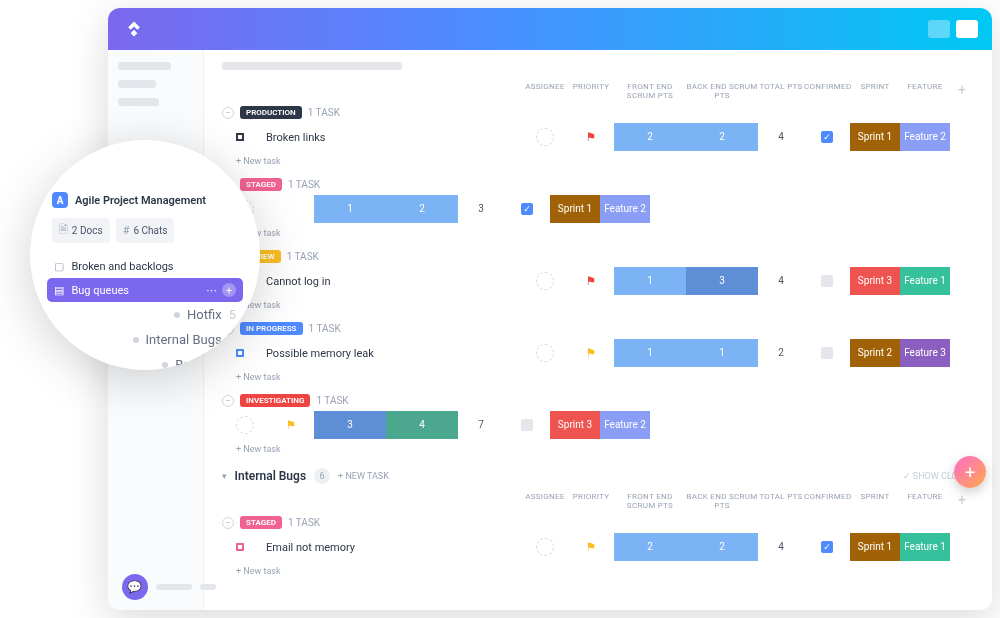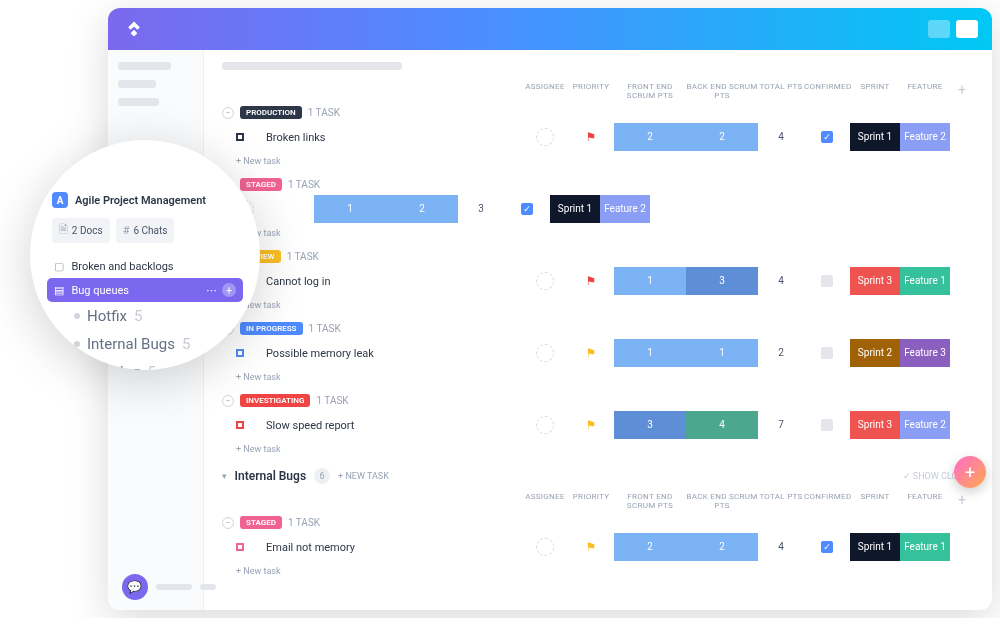--- a/index.html
+++ b/index.html
@@ -27,21 +27,21 @@
 .badge{padding:2px 6px;border-radius:3px;font-size:8px;font-weight:600;color:#fff;text-transform:uppercase}
 .b-prod{background:#2d3748}.b-staged{background:#f06292}.b-review{background:#fbbf24}.b-prog{background:#4F8BFF}.b-inv{background:#ef4444}
 .tcount{font-size:10px;color:#98a2b3}
 .row{display:flex;align-items:center;height:28px;font-size:11px;color:#2d3748}
 .row .ttl{flex:1;display:flex;align-items:center;gap:22px;padding-left:14px}
 .sq{width:8px;height:8px;border:2px solid}
 .sq-prod{border-color:#2d3748}.sq-staged{border-color:#f06292}.sq-review{border-color:#fbbf24}.sq-prog{border-color:#4F8BFF}.sq-inv{border-color:#ef4444}
 .cell{text-align:center;font-size:10px;color:#fff;height:28px;line-height:28px}
 .cell.num{color:#475569;background:#fff}
 .c-fe{background:#7cb3f5}.c-be{background:#5e8fd6}.c-be2{background:#4ba88f}
-.c-s1{background:#0f172a}.c-s2{background:#a16207}.c-s3{background:#ef5350}
+.c-s1{background:#a16207}.c-s2{background:#a16207}.c-s3{background:#ef5350}
 .c-f1{background:#35c19b}.c-f2{background:#8a9ef5}.c-f3{background:#8b5fbf}
 .chk{width:46px;display:flex;align-items:center;justify-content:center}
 .ck{width:12px;height:12px;border-radius:2px;background:#e4e6eb}
 .ck.on{background:#4F8BFF;color:#fff;font-size:9px;display:flex;align-items:center;justify-content:center}
 .av-c{width:46px;display:flex;align-items:center;justify-content:center}
 .avi{width:18px;height:18px;border-radius:50%;border:1px dashed #d0d5dd}
 .flag{width:46px;display:flex;align-items:center;justify-content:center}
 .fl{font-size:12px}
 .fl-r{color:#ef4444}.fl-y{color:#fbbf24}
 .newt{font-size:9px;color:#98a2b3;padding:5px 0 2px 14px;cursor:pointer}
@@ -54,21 +54,21 @@
 .sec-h .sp{flex:1}
 .sec-h .sc{font-size:9px;color:#c6ccd6}
 .popup{position:absolute;left:30px;top:140px;width:230px;height:230px;border-radius:50%;background:#fff;box-shadow:0 10px 50px rgba(0,0,0,0.18);z-index:10;padding:52px 22px 0 22px;overflow:hidden}
 .popup .whdr{display:flex;align-items:center;gap:7px;font-size:11px;font-weight:600;color:#2d3748;margin-bottom:10px}
 .popup .wicon{width:16px;height:16px;border-radius:4px;background:#4F8BFF;color:#fff;font-size:10px;display:flex;align-items:center;justify-content:center;font-weight:700}
 .popup .chips{display:flex;gap:6px;margin-bottom:12px}
 .popup .chip{background:#f1f3f6;border-radius:4px;padding:3px 7px;font-size:10px;color:#475569;display:flex;align-items:center;gap:4px}
 .popup .fitem{display:flex;align-items:center;gap:7px;font-size:11px;color:#2d3748;padding:5px 2px}
 .popup .fitem.active{background:#7B68EE;color:#fff;border-radius:5px;padding:5px 7px;margin:0 -5px;justify-content:space-between}
 .popup .fitem.active .l{display:flex;align-items:center;gap:7px}
-.popup .fitem.sub{padding-left:22px;color:#667085;font-size:15px;justify-content:flex-start}
+.popup .fitem.sub{padding-left:22px;color:#667085;font-size:13px;justify-content:flex-end}
 .popup .fitem.sub .l{display:flex;align-items:center;gap:7px}
 .popup .dot{width:6px;height:6px;border-radius:50%;background:#d0d5dd}
 .popup .pluscirc{width:14px;height:14px;border-radius:50%;background:rgba(255,255,255,0.3);color:#fff;font-size:10px;display:flex;align-items:center;justify-content:center}
 .fab{position:absolute;right:14px;bottom:130px;width:32px;height:32px;border-radius:50%;background:linear-gradient(135deg,#ff6bcb,#ffa94d);color:#fff;font-size:18px;display:flex;align-items:center;justify-content:center;box-shadow:0 4px 12px rgba(0,0,0,0.2);z-index:5}
 .chat-fab{position:absolute;left:122px;bottom:18px;display:flex;align-items:center;gap:8px;z-index:5}
 .chat-fab .bub{width:26px;height:26px;border-radius:50%;background:#7B68EE;display:flex;align-items:center;justify-content:center;color:#fff;font-size:12px}
 .chat-fab .ph{height:6px;width:36px}
 .fic{font-size:11px;color:#98a2b3}
 </style>
 </head>
@@ -220,24 +220,20 @@
             </div>
             <div class="newt">+ New task</div>
           </div>
           <div class="grp">
             <div class="grp-h">
               <div class="collapse">−</div>
               <span class="badge b-inv">INVESTIGATING</span>
               <span class="tcount">1 TASK</span>
             </div>
             <div class="row">
-              <div class="ttl">
-                <div class="sq sq-inv"></div>
-                <span>Slow speed report</span>
-              </div>
               <div class="av-c w-a">
                 <div class="avi"></div>
               </div>
               <div class="flag w-p">
                 <span class="fl fl-y">⚑</span>
               </div>
               <div class="cell w-f c-be">3</div>
               <div class="cell w-b c-be2">4</div>
               <div class="cell num w-t">7</div>
               <div class="chk w-c">

